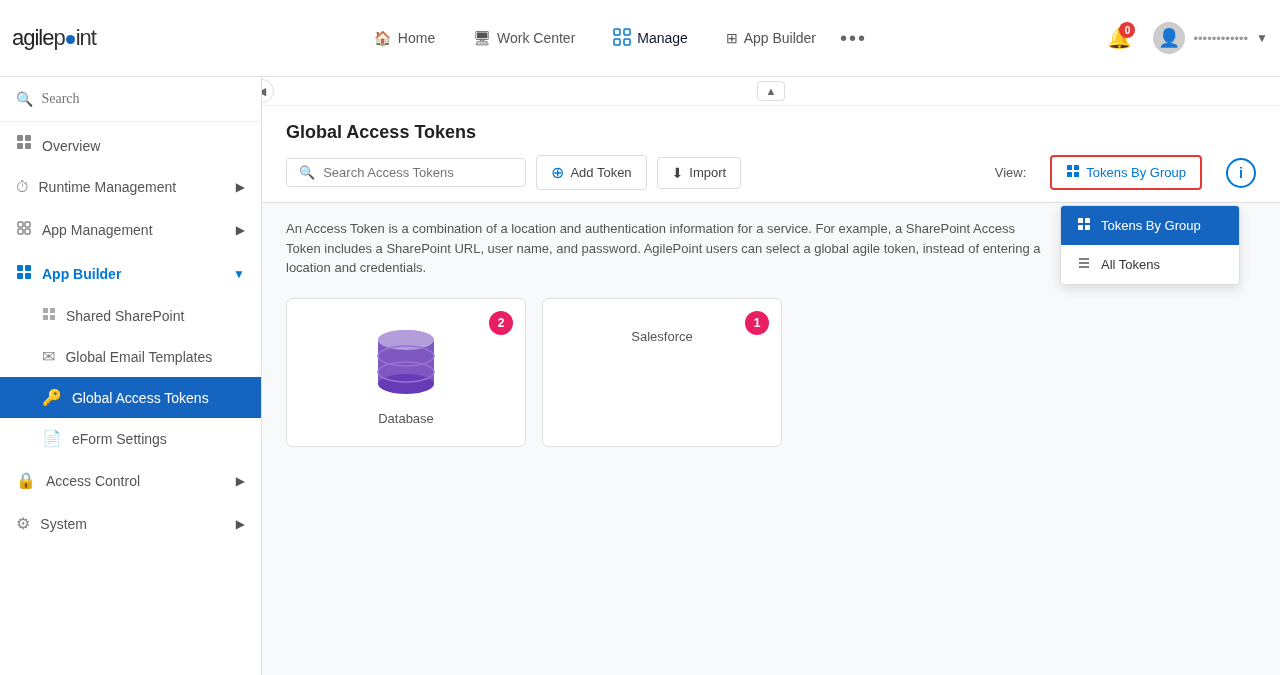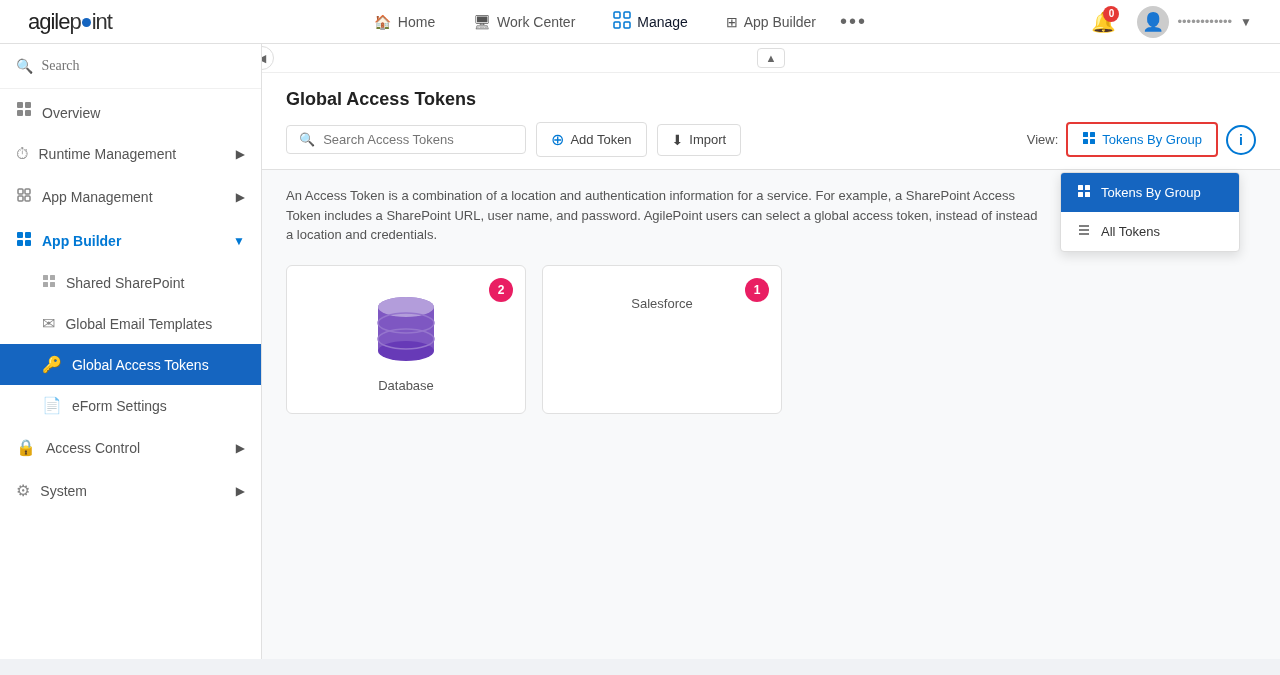--- a/index.html
+++ b/index.html
@@ -1,25 +1,25 @@
 <!DOCTYPE html>
 <html><head>
   <meta charset="utf-8">
   <style>
     * { box-sizing: border-box; margin: 0; padding: 0; }
     body { font-family: 'Segoe UI', Arial, sans-serif; font-size: 14px; color: #333; background: #f0f2f5; height: 675px; overflow: hidden; }
 
     
     .top-nav {
-      height: 44px;
+      height: 77px;
       background: #fff;
       border-bottom: 1px solid #e0e0e0;
       display: flex;
       align-items: center;
-      padding: 0 28px;
+      padding: 0 12px;
       position: relative;
       z-index: 100;
     }
     .logo-area {
       display: flex;
       align-items: center;
       margin-right: 30px;
     }
     .nav-items {
       display: flex;
@@ -225,21 +225,21 @@
       border-radius: 4px;
       background: #fff;
       cursor: pointer;
       font-size: 13px;
       color: #444;
     }
     .toolbar-right {
       margin-left: auto;
       display: flex;
       align-items: center;
-      gap: 8px;
+      gap: 24px;
     }
     .view-label {
       font-size: 13px;
       color: #555;
       font-weight: 500;
     }
     .view-btn {
       display: flex;
       align-items: center;
       gap: 6px;
@@ -556,21 +556,21 @@
             <line x1="2" y1="3" x2="12" y2="3" stroke="#555" stroke-width="1.5"></line>
             <line x1="2" y1="7" x2="12" y2="7" stroke="#555" stroke-width="1.5"></line>
             <line x1="2" y1="11" x2="12" y2="11" stroke="#555" stroke-width="1.5"></line>
           </svg>
         </span>
         <span>All Tokens</span>
       </div>
     </div>
 
     <div class="content-area">
-      <p class="description-text">An Access Token is a combination of a location and authentication information for a service. For example, a SharePoint Access Token includes a SharePoint URL, user name, and password. AgilePoint users can select a global access token, instead of instead a location and credentials.</p>
+      <p class="description-text">An Access Token is a combination of a location and authentication information for a service. For example, a SharePoint Access Token includes a SharePoint URL, user name, and password. AgilePoint users can select a global agile token, instead of entering a location and credentials.</p>
 
       <div class="tokens-grid">
 
         <div class="token-card">
           <div class="token-badge">2</div>
           <div class="token-icon-db">
 
             <svg width="64" height="72" viewBox="0 0 64 72">
               <ellipse cx="32" cy="12" rx="28" ry="10" fill="#9575cd"></ellipse>
               <rect x="4" y="12" width="56" height="44" fill="#7e57c2"></rect>

